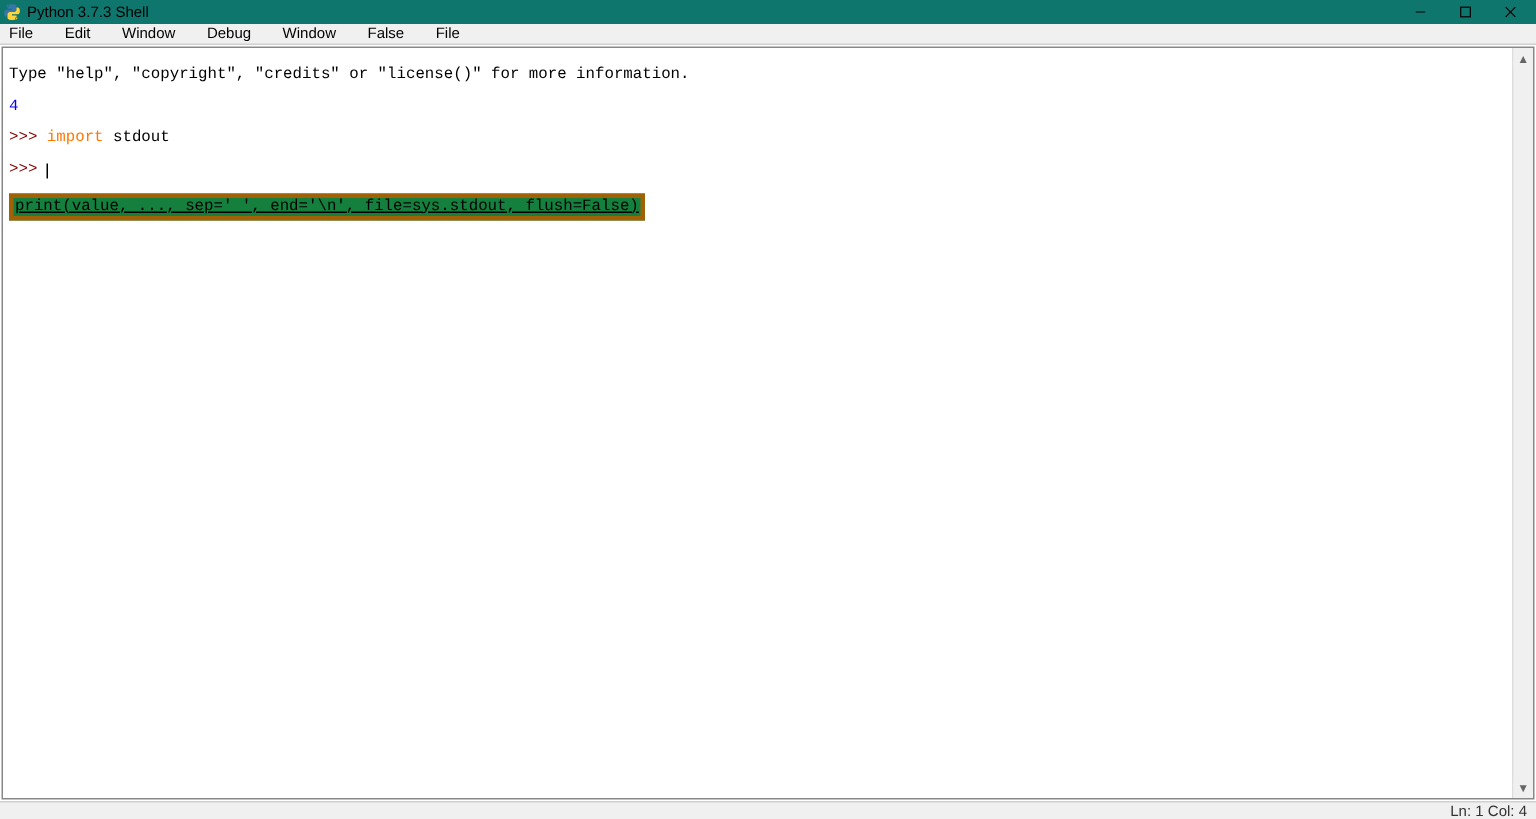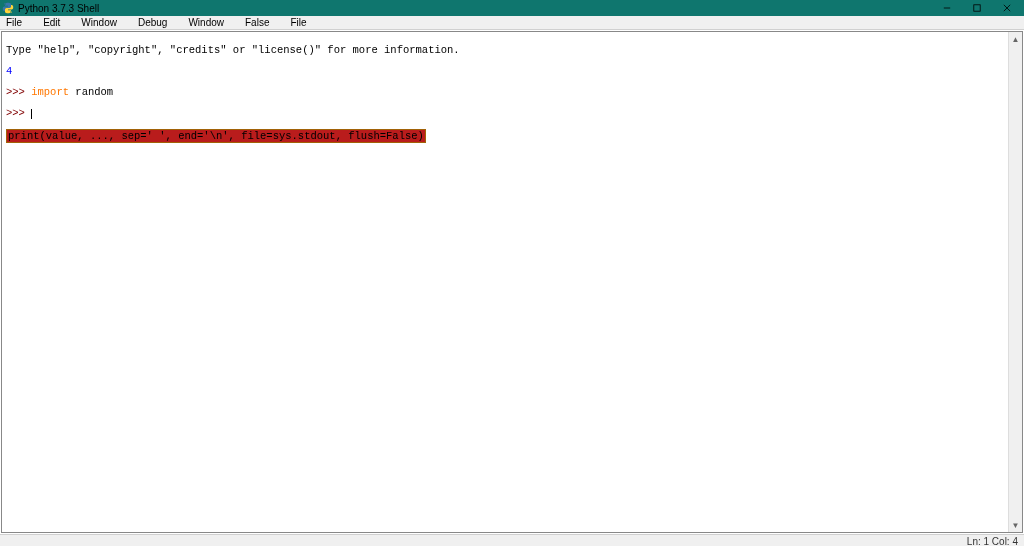--- a/index.html
+++ b/index.html
@@ -77,26 +77,27 @@
       color: #000;
       position: relative;
       height: 100%;
     }
     .prompt { color: #800000; }
     .builtin { color: #800080; }
     .keyword { color: #ff7700; }
     .output { color: #0000ff; }
     .tooltip {
       display: inline-block;
-      background: #b91c1c;
-      border: 1px solid #a16207;
+      background: #15803d;
+      border: 3px solid #a16207;
       font-family: "Courier New", monospace;
       font-size: 10.5px;
       line-height: 12px;
       padding: 0 1px;
+      text-decoration: underline;
     }
     .cursor {
       display: inline-block;
       width: 1px;
       height: 10px;
       background: #000;
       vertical-align: text-bottom;
     }
     .scrollbar {
       position: absolute;
@@ -167,21 +168,21 @@
   <span class="menubar-item">Debug</span>
   <span class="menubar-item">Window</span>
   <span class="menubar-item">False</span>
   <span class="menubar-item">File</span>
 </div>
 
 <div class="editor-wrap">
   <div class="editor">
 <span class="line">Type "help", "copyright", "credits" or "license()" for more information.</span>
 <span class="line output">4</span>
-<span class="line"><span class="prompt">&gt;&gt;&gt; </span><span class="keyword">import</span><span> random</span></span>
+<span class="line"><span class="prompt">&gt;&gt;&gt; </span><span class="keyword">import</span><span> stdout</span></span>
 <span class="line"><span class="prompt">&gt;&gt;&gt; </span><span class="cursor"></span></span>
 <span class="line"><span class="tooltip">print(value, ..., sep=' ', end='\n', file=sys.stdout, flush=False)</span></span>
   </div>
   <div class="scrollbar">
     <div class="scroll-arrow">▲</div>
     <div style="flex:1"></div>
     <div class="scroll-arrow" style="position:absolute;bottom:0;width:100%;">▼</div>
   </div>
 </div>
 

